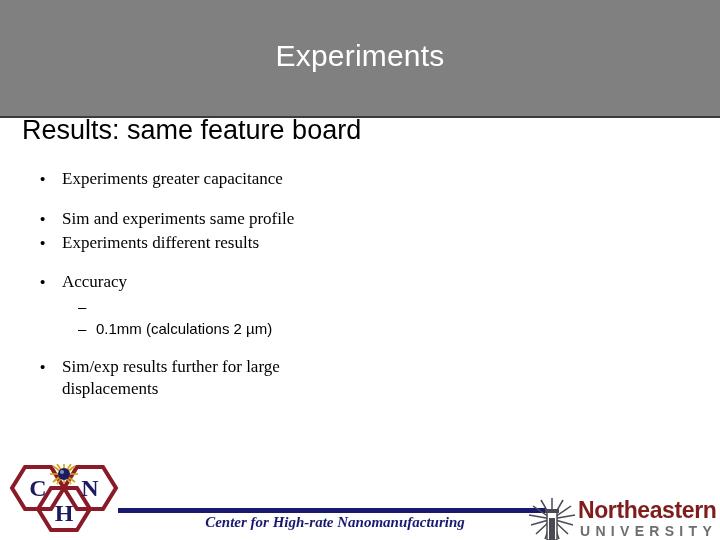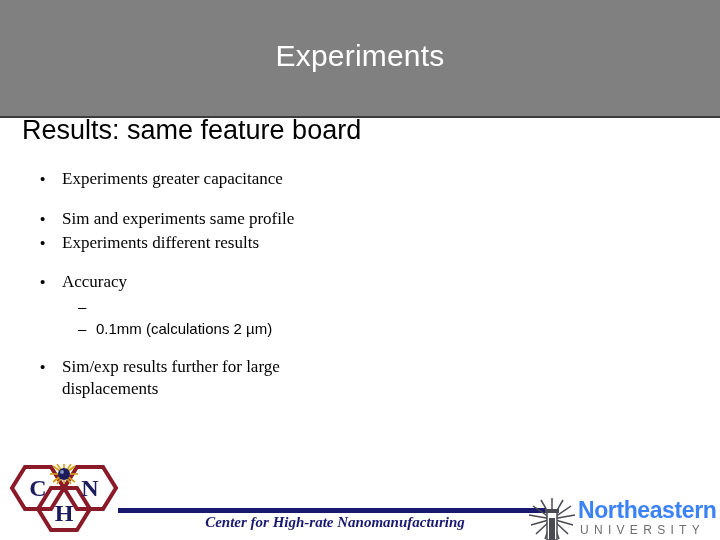--- a/index.html
+++ b/index.html
@@ -153,31 +153,31 @@
     top: 0;
     width: 48px;
     height: 42px;
   }
   .neu-wordmark {
     position: absolute;
     left: 50px;
     top: 1px;
     font-size: 23px;
     font-weight: bold;
-    color: #3b82f6;
+    color: #7f1d1d;
     letter-spacing: -0.4px;
     line-height: 1;
     white-space: nowrap;
   }
   .neu-sub {
     position: absolute;
     left: 52px;
     top: 26px;
-    font-size: 12px;
-    font-weight: normal;
+    font-size: 14px;
+    font-weight: bold;
     color: #6e6e6e;
     letter-spacing: 5.3px;
     line-height: 1;
     white-space: nowrap;
   }
 </style>
 </head>
 <body>
 
 <div class="slide-banner">

